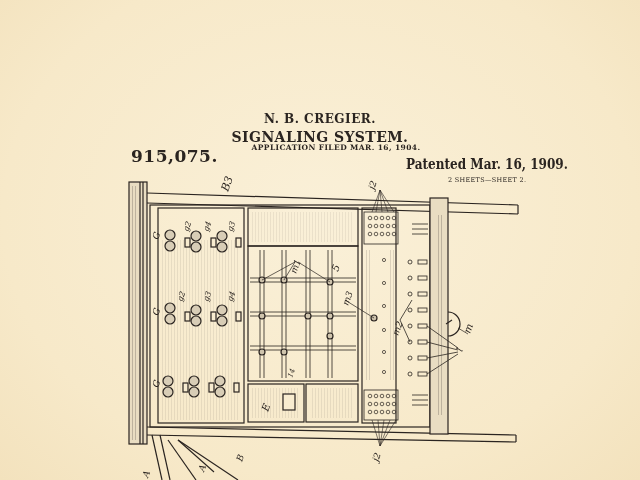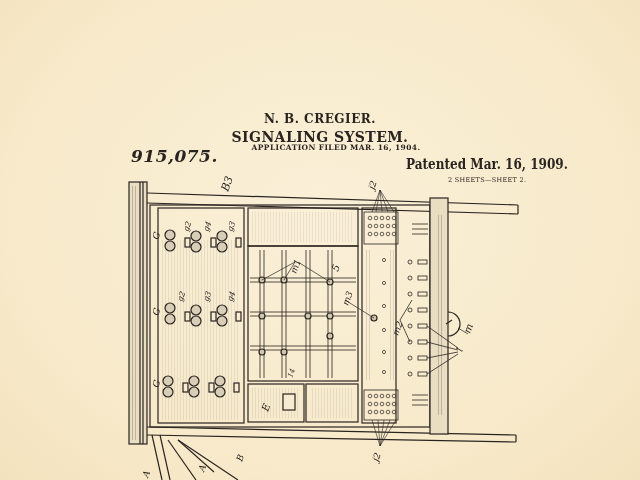--- a/index.html
+++ b/index.html
@@ -11,21 +11,21 @@
   .page {
     position:absolute; inset:0;
     background:radial-gradient(ellipse at 50% 45%, #faf0d8 0%, #f7e9c9 70%, #f3e2bd 100%);
   }
   .hdr { position:absolute; left:0; width:640px; text-align:center; color:#2a2420; font-weight:bold; white-space:nowrap; }
   .inventor { top:112px; font-size:12px; letter-spacing:0.5px; }
   .title    { top:129px; font-size:14px; letter-spacing:0.4px; }
   .filed    { top:143px; font-size:7.5px; letter-spacing:0.4px;padding-left:16px; }
   .patno {
     position:absolute; left:131px; top:146px;
-    font-size:17px; font-weight:bold; color:#2a2420; letter-spacing:0.5px;font-style:italic;
+    font-size:17px; font-weight:bold; color:#2a2420; letter-spacing:0.5px;
   }
   .patented {
     position:absolute; left:406px; top:156px;
     font-size:14px; color:#2a2420; font-weight:bold;
     transform:scaleX(0.86); transform-origin:left top; white-space:nowrap;
   }
   .sheets {
     position:absolute; left:448px; top:176px;
     font-size:6.5px; color:#2a2420; font-weight:normal; letter-spacing:0.3px; white-space:nowrap;
   }

